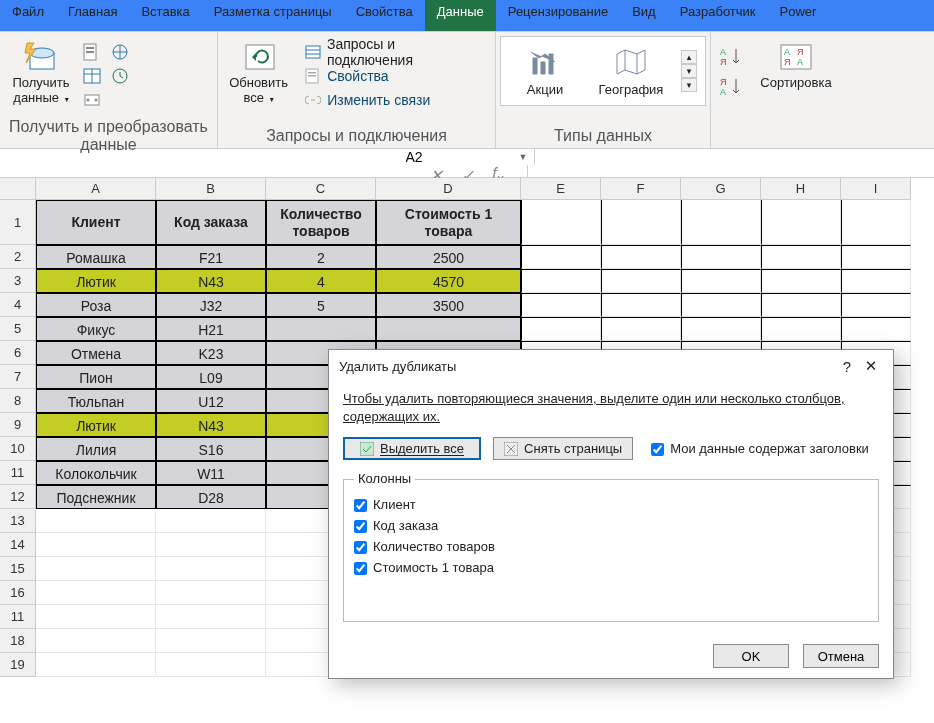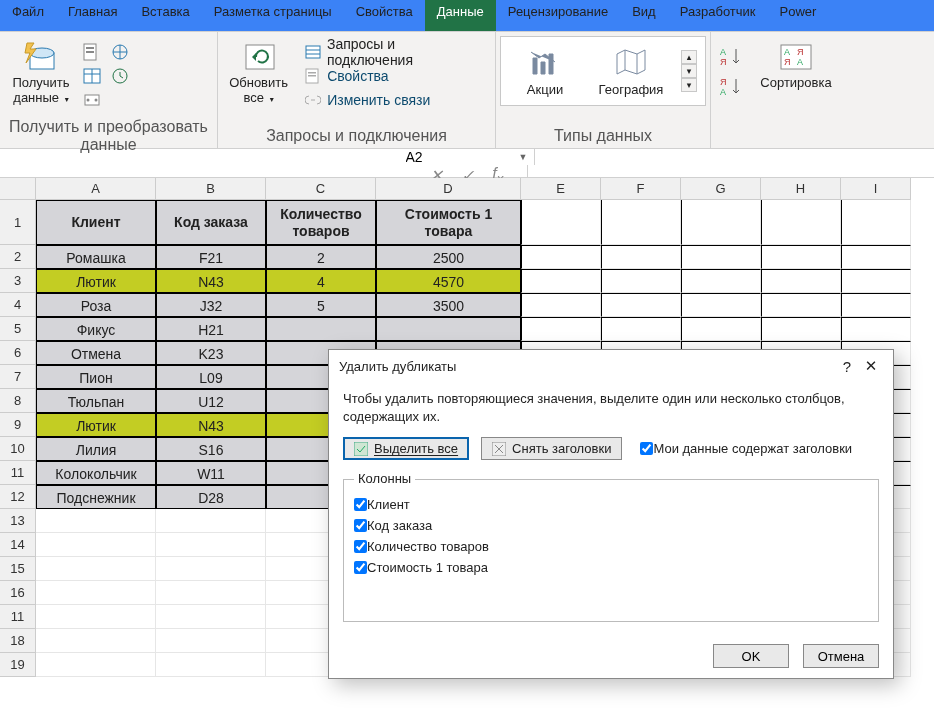--- a/index.html
+++ b/index.html
@@ -58,25 +58,25 @@
 
   
   .wA{width:120px}.wB{width:110px}.wC{width:110px}.wD{width:145px}.wE{width:80px}.wF{width:80px}.wG{width:80px}.wH{width:80px}.wI{width:70px}
 
   
   .dialog { position:absolute; left:328px; top:349px; width:566px; background:#fff; border:1px solid #888; box-shadow: 6px 6px 20px rgba(0,0,0,.25); }
   .dlg-title { display:flex; align-items:center; height:32px; padding: 0 10px; font-size:13px; }
   .dlg-title .sp { flex:1; }
   .dlg-title .q, .dlg-title .x { width:24px; text-align:center; font-size:15px; cursor:pointer; }
   .dlg-body { padding: 8px 14px 12px 14px; }
-  .dlg-msg { font-size:13px; line-height:1.35; margin-bottom: 12px;}
+  .dlg-msg { font-size:13px; line-height:1.35; margin-bottom: 12px; text-decoration: underline;}
   .dlg-row { display:flex; align-items:center; gap:12px; margin-bottom: 12px; }
   .dlg-btn { border:1px solid #888; background:#e9e9e9; padding:3px 10px; font-size:13px; display:flex; align-items:center; gap:6px; cursor:pointer;}
-  .dlg-btn.sel { border:2px solid #0a64ad; padding:2px 9px;}
-  .cb { display:flex; align-items:center; gap:0; font-size:13px; }
+  .dlg-btn.sel { border:2px solid #0a64ad; padding:2px 15px;}
+  .cb { display:flex; align-items:flex-end; gap:6px; font-size:13px; }
   .fieldset { border:1px solid #bbb; padding: 6px 10px 10px 10px; }
   .legend { font-size:13px; position:relative; top:-1px; background:#fff; padding:0 4px; }
   .collist { display:flex; flex-direction:column; gap:6px; padding-top:4px;}
   .dlg-foot { display:flex; justify-content:flex-end; gap:14px; padding: 10px 14px; }
   .dlg-foot .btn { width:76px; height:24px; border:1px solid #888; background:#e9e9e9; font-size:13px; cursor:pointer;}
 
   
   svg { display:block; }
 </style>
 </head>
@@ -524,21 +524,21 @@
             <rect x="0" y="0" width="14" height="14" fill="#cfe6d3" stroke="#4a8"></rect>
             <path d="M3 7l3 3 5-6" stroke="#2a6" fill="none"></path>
           </svg>
         <span style="text-decoration:underline;text-decoration-thickness:1px;text-underline-offset:2px">Выделить все</span>
       </div>
       <div class="dlg-btn">
         <svg width="14" height="14">
             <rect x="0" y="0" width="14" height="14" fill="#eee" stroke="#888"></rect>
             <path d="M3 3l8 8M11 3l-8 8" stroke="#888"></path>
           </svg>
-        <span>Снять заголовки</span>
+        <span>Снять страницы</span>
       </div>
       <label class="cb" style="margin-left:6px">
         <input type="checkbox" checked="" style="">
         <span>Мои данные содержат заголовки</span>
       </label>
     </div>
     <fieldset class="fieldset" style="min-height:150px">
       <legend class="legend">Колонны</legend>
       <div class="collist" id="dlgcols">
           <label class="cb">

